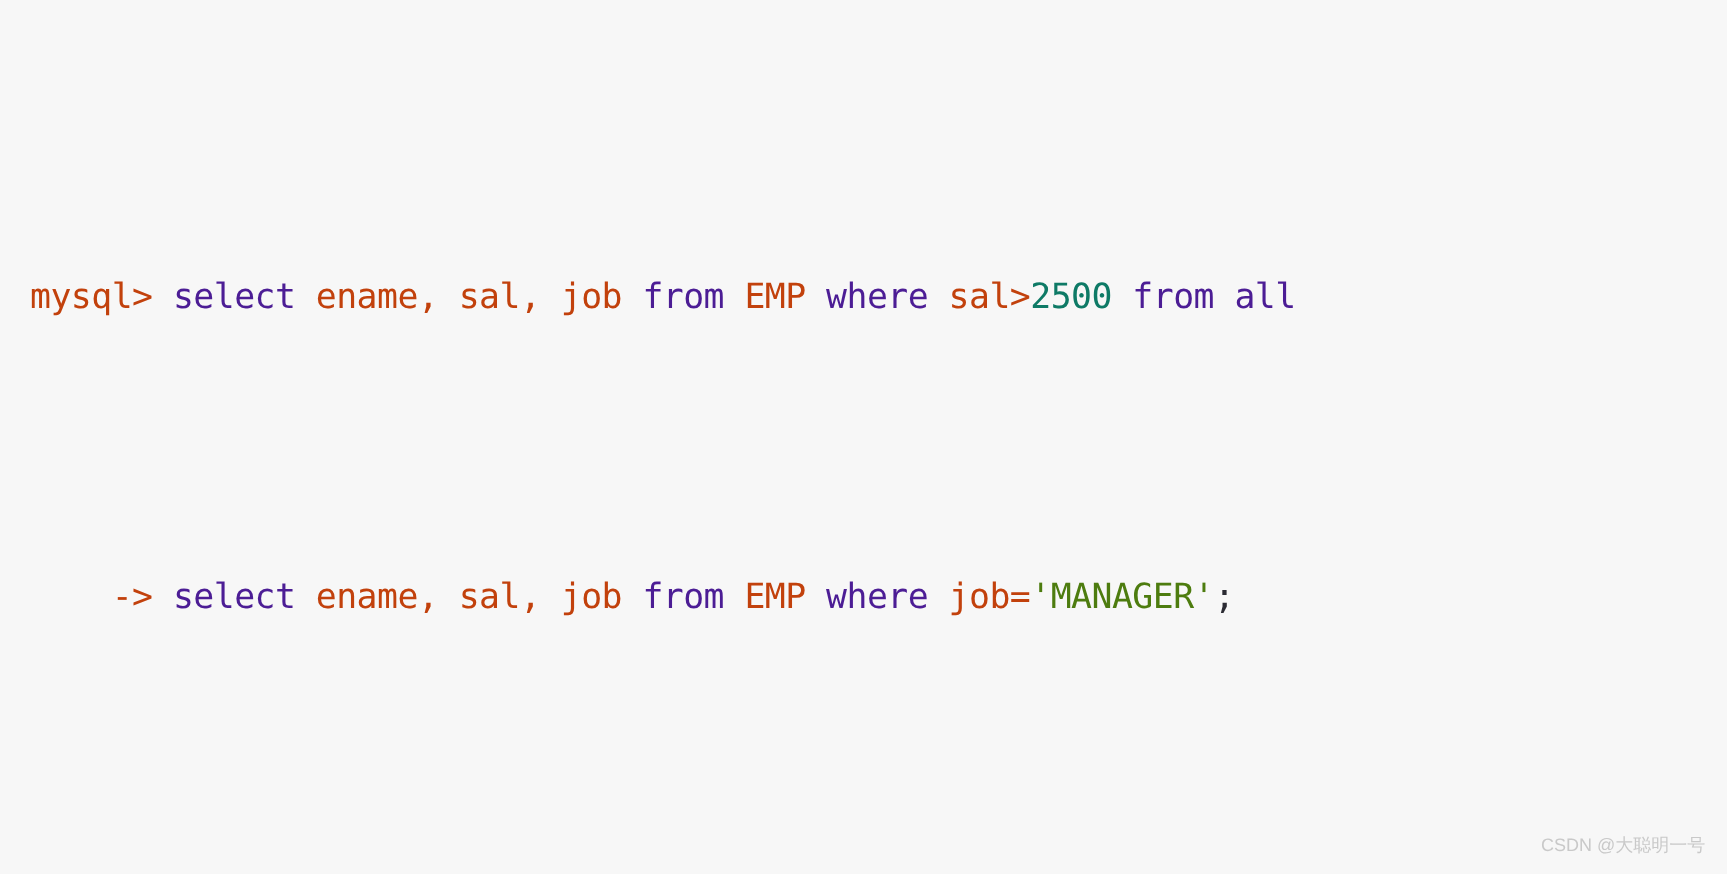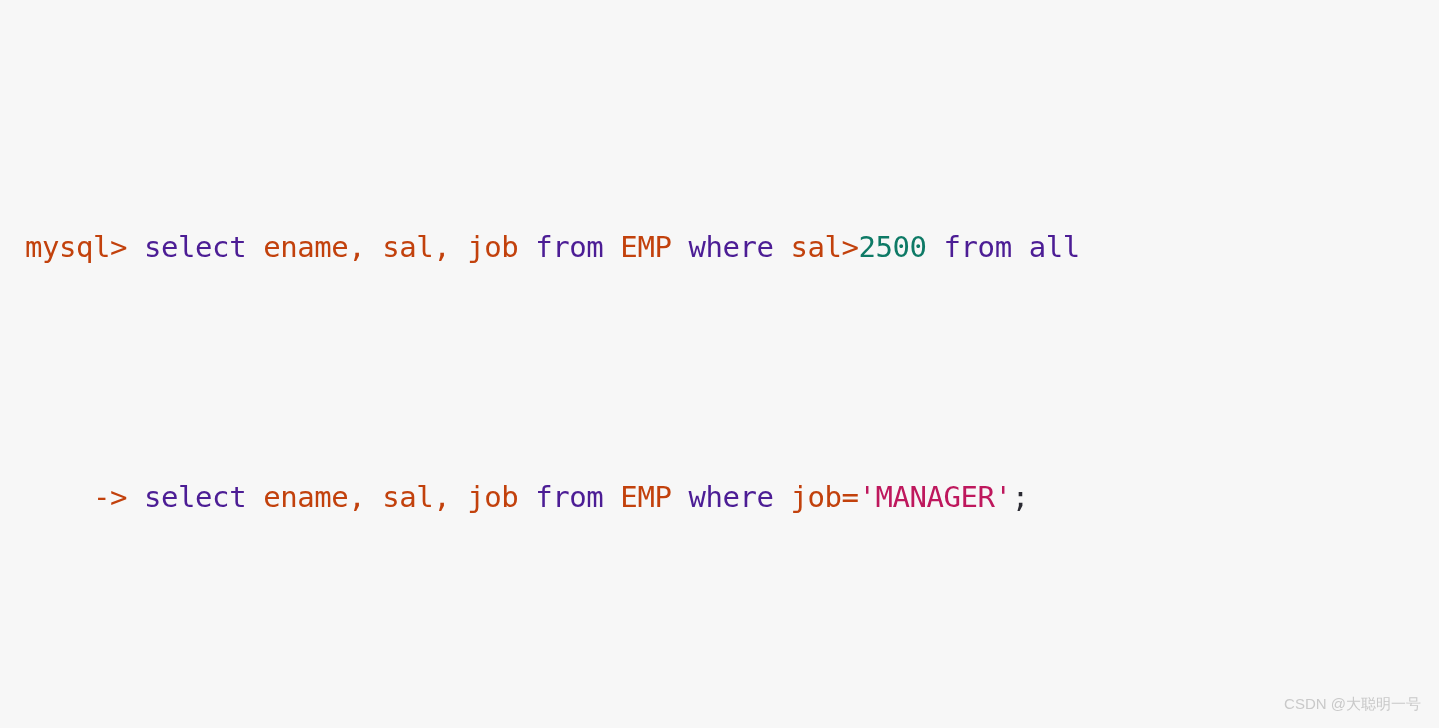--- a/index.html
+++ b/index.html
@@ -38,21 +38,21 @@
 
   .line {
     white-space: pre;
     height: 50px;
   }
 
   
   .kw      { color: #4c1d95; }   
   .plain   { color: #c2410c; }   
   .num     { color: #0e7a66; }   
-  .str     { color: #be185d; }   
+  .str     { color: #4d7c0f; }   
   .punct   { color: #2b2b33; }
 
   .watermark {
     position: absolute;
     right: 18px;
     bottom: 14px;
     font-family: "Liberation Sans", "DejaVu Sans", sans-serif;
     font-size: 15px;
     color: #c9c9c9;
     white-space: pre;

